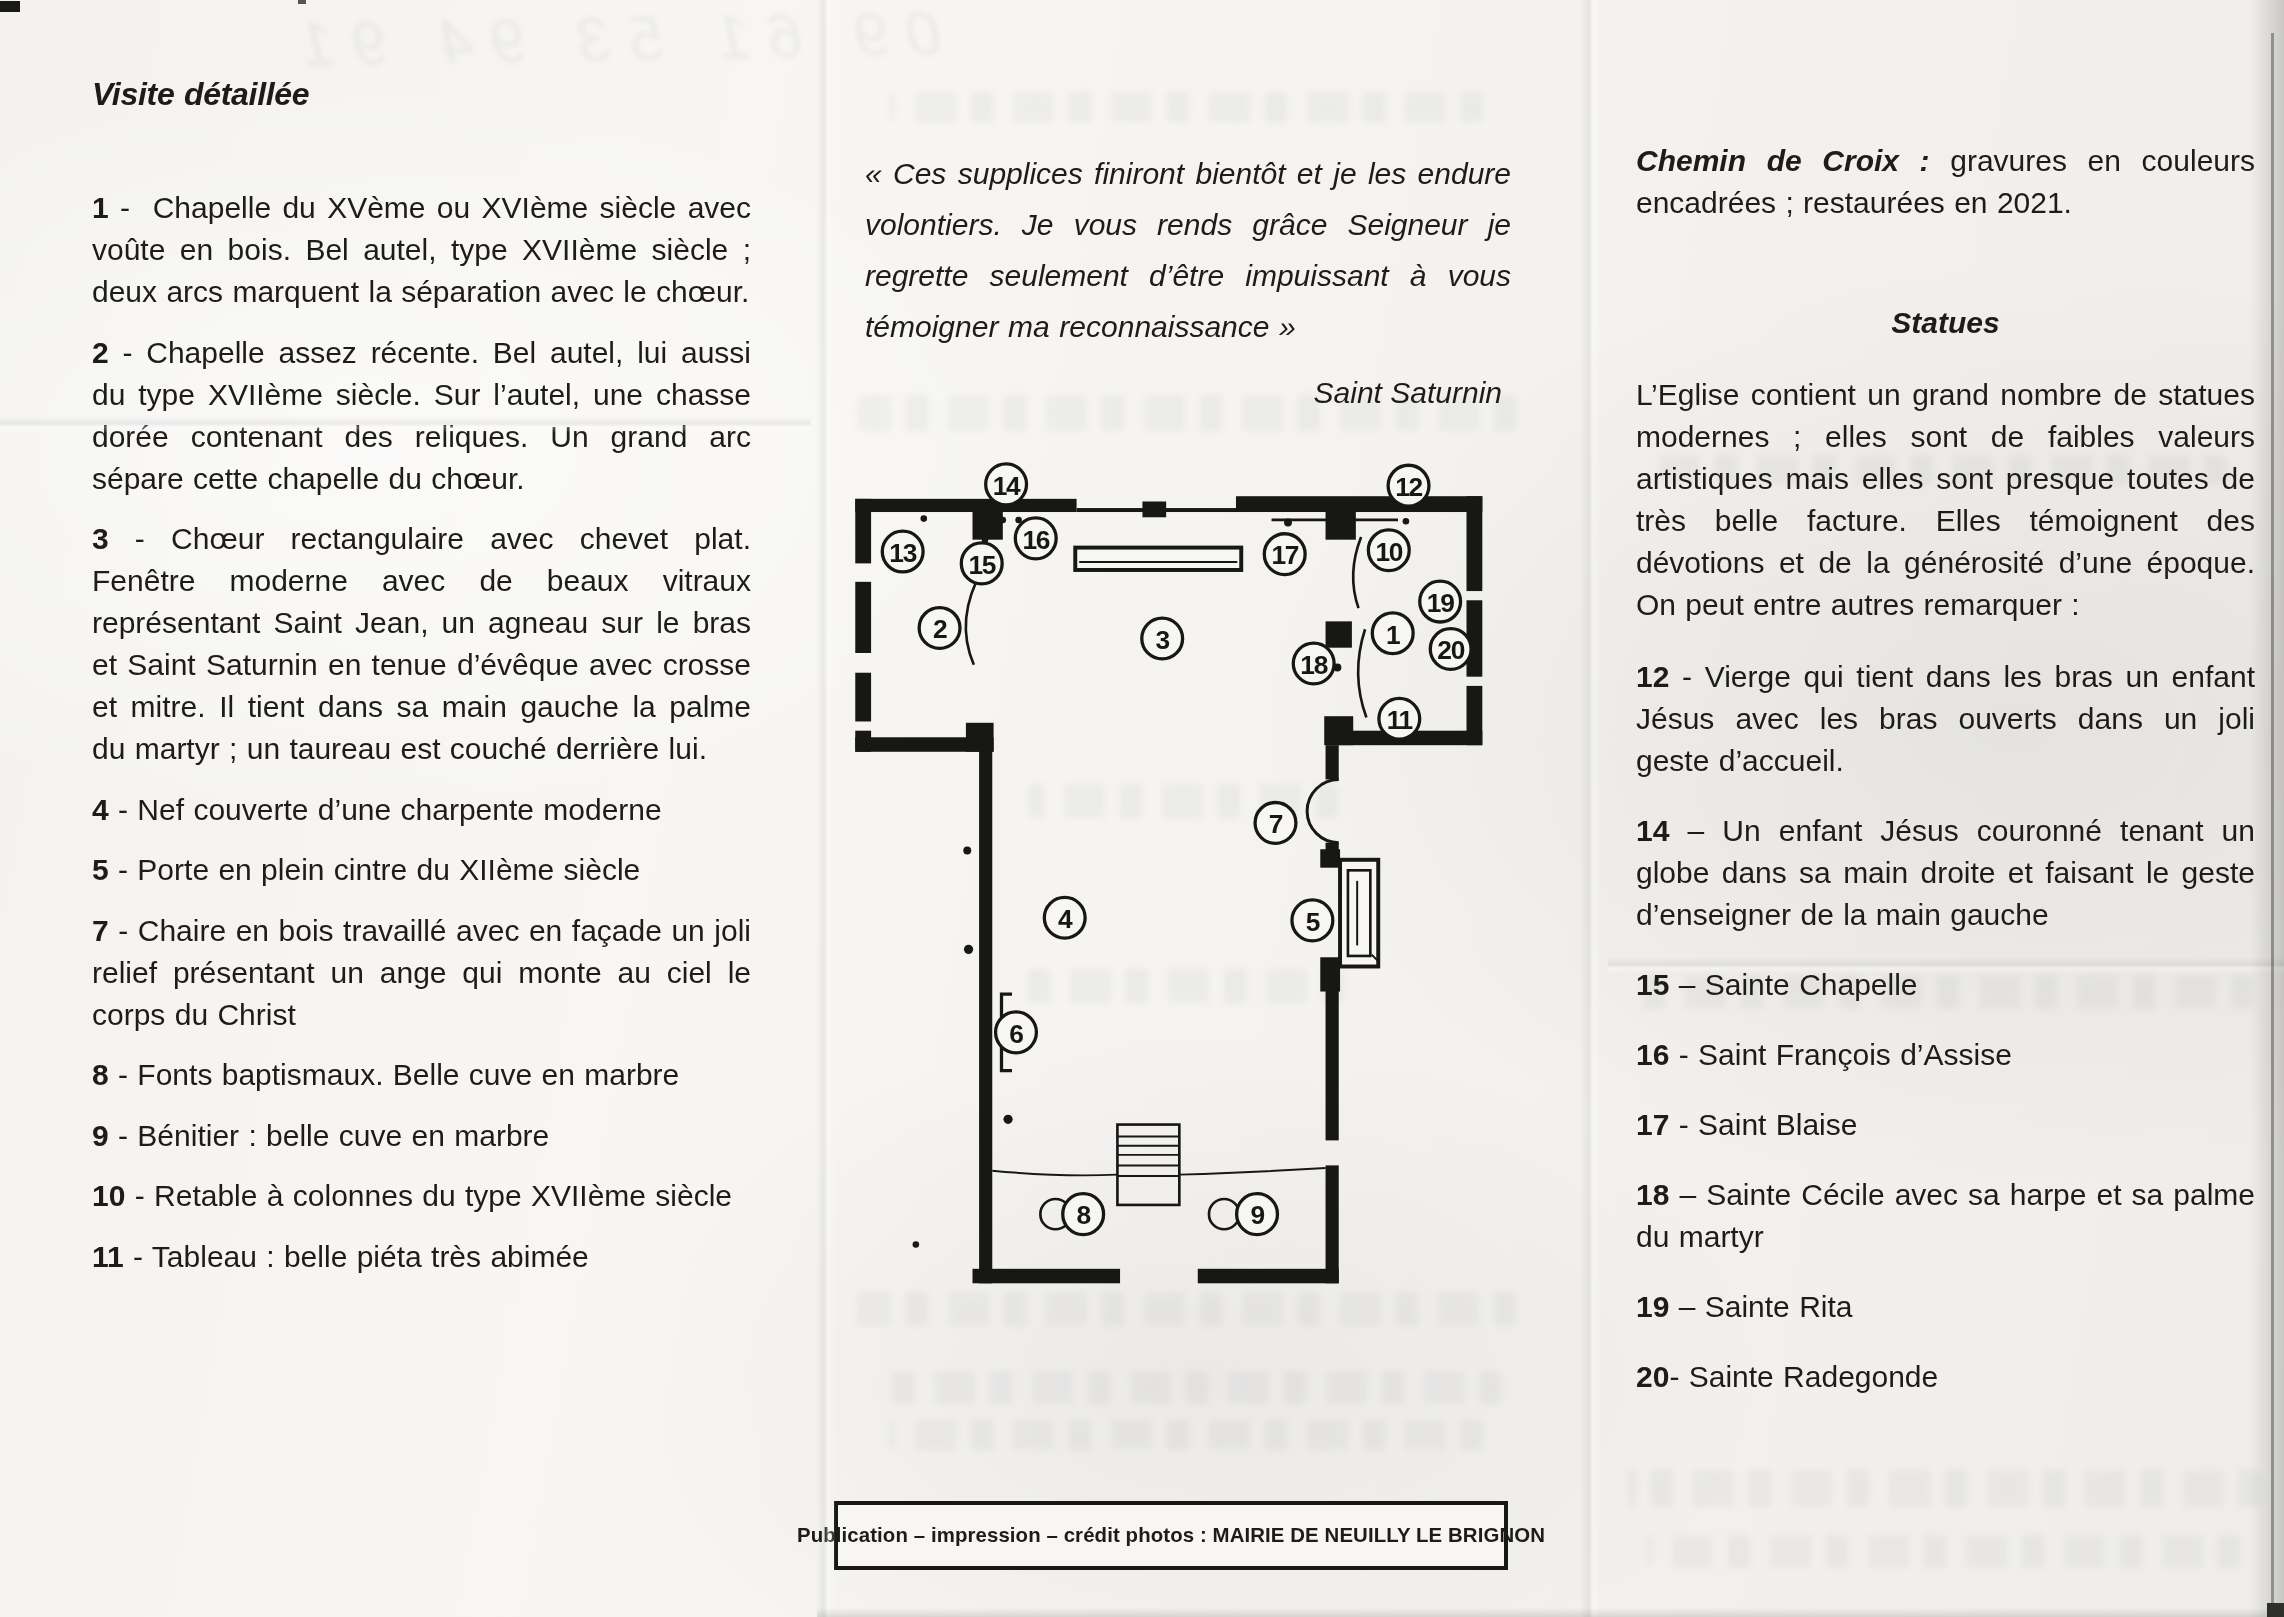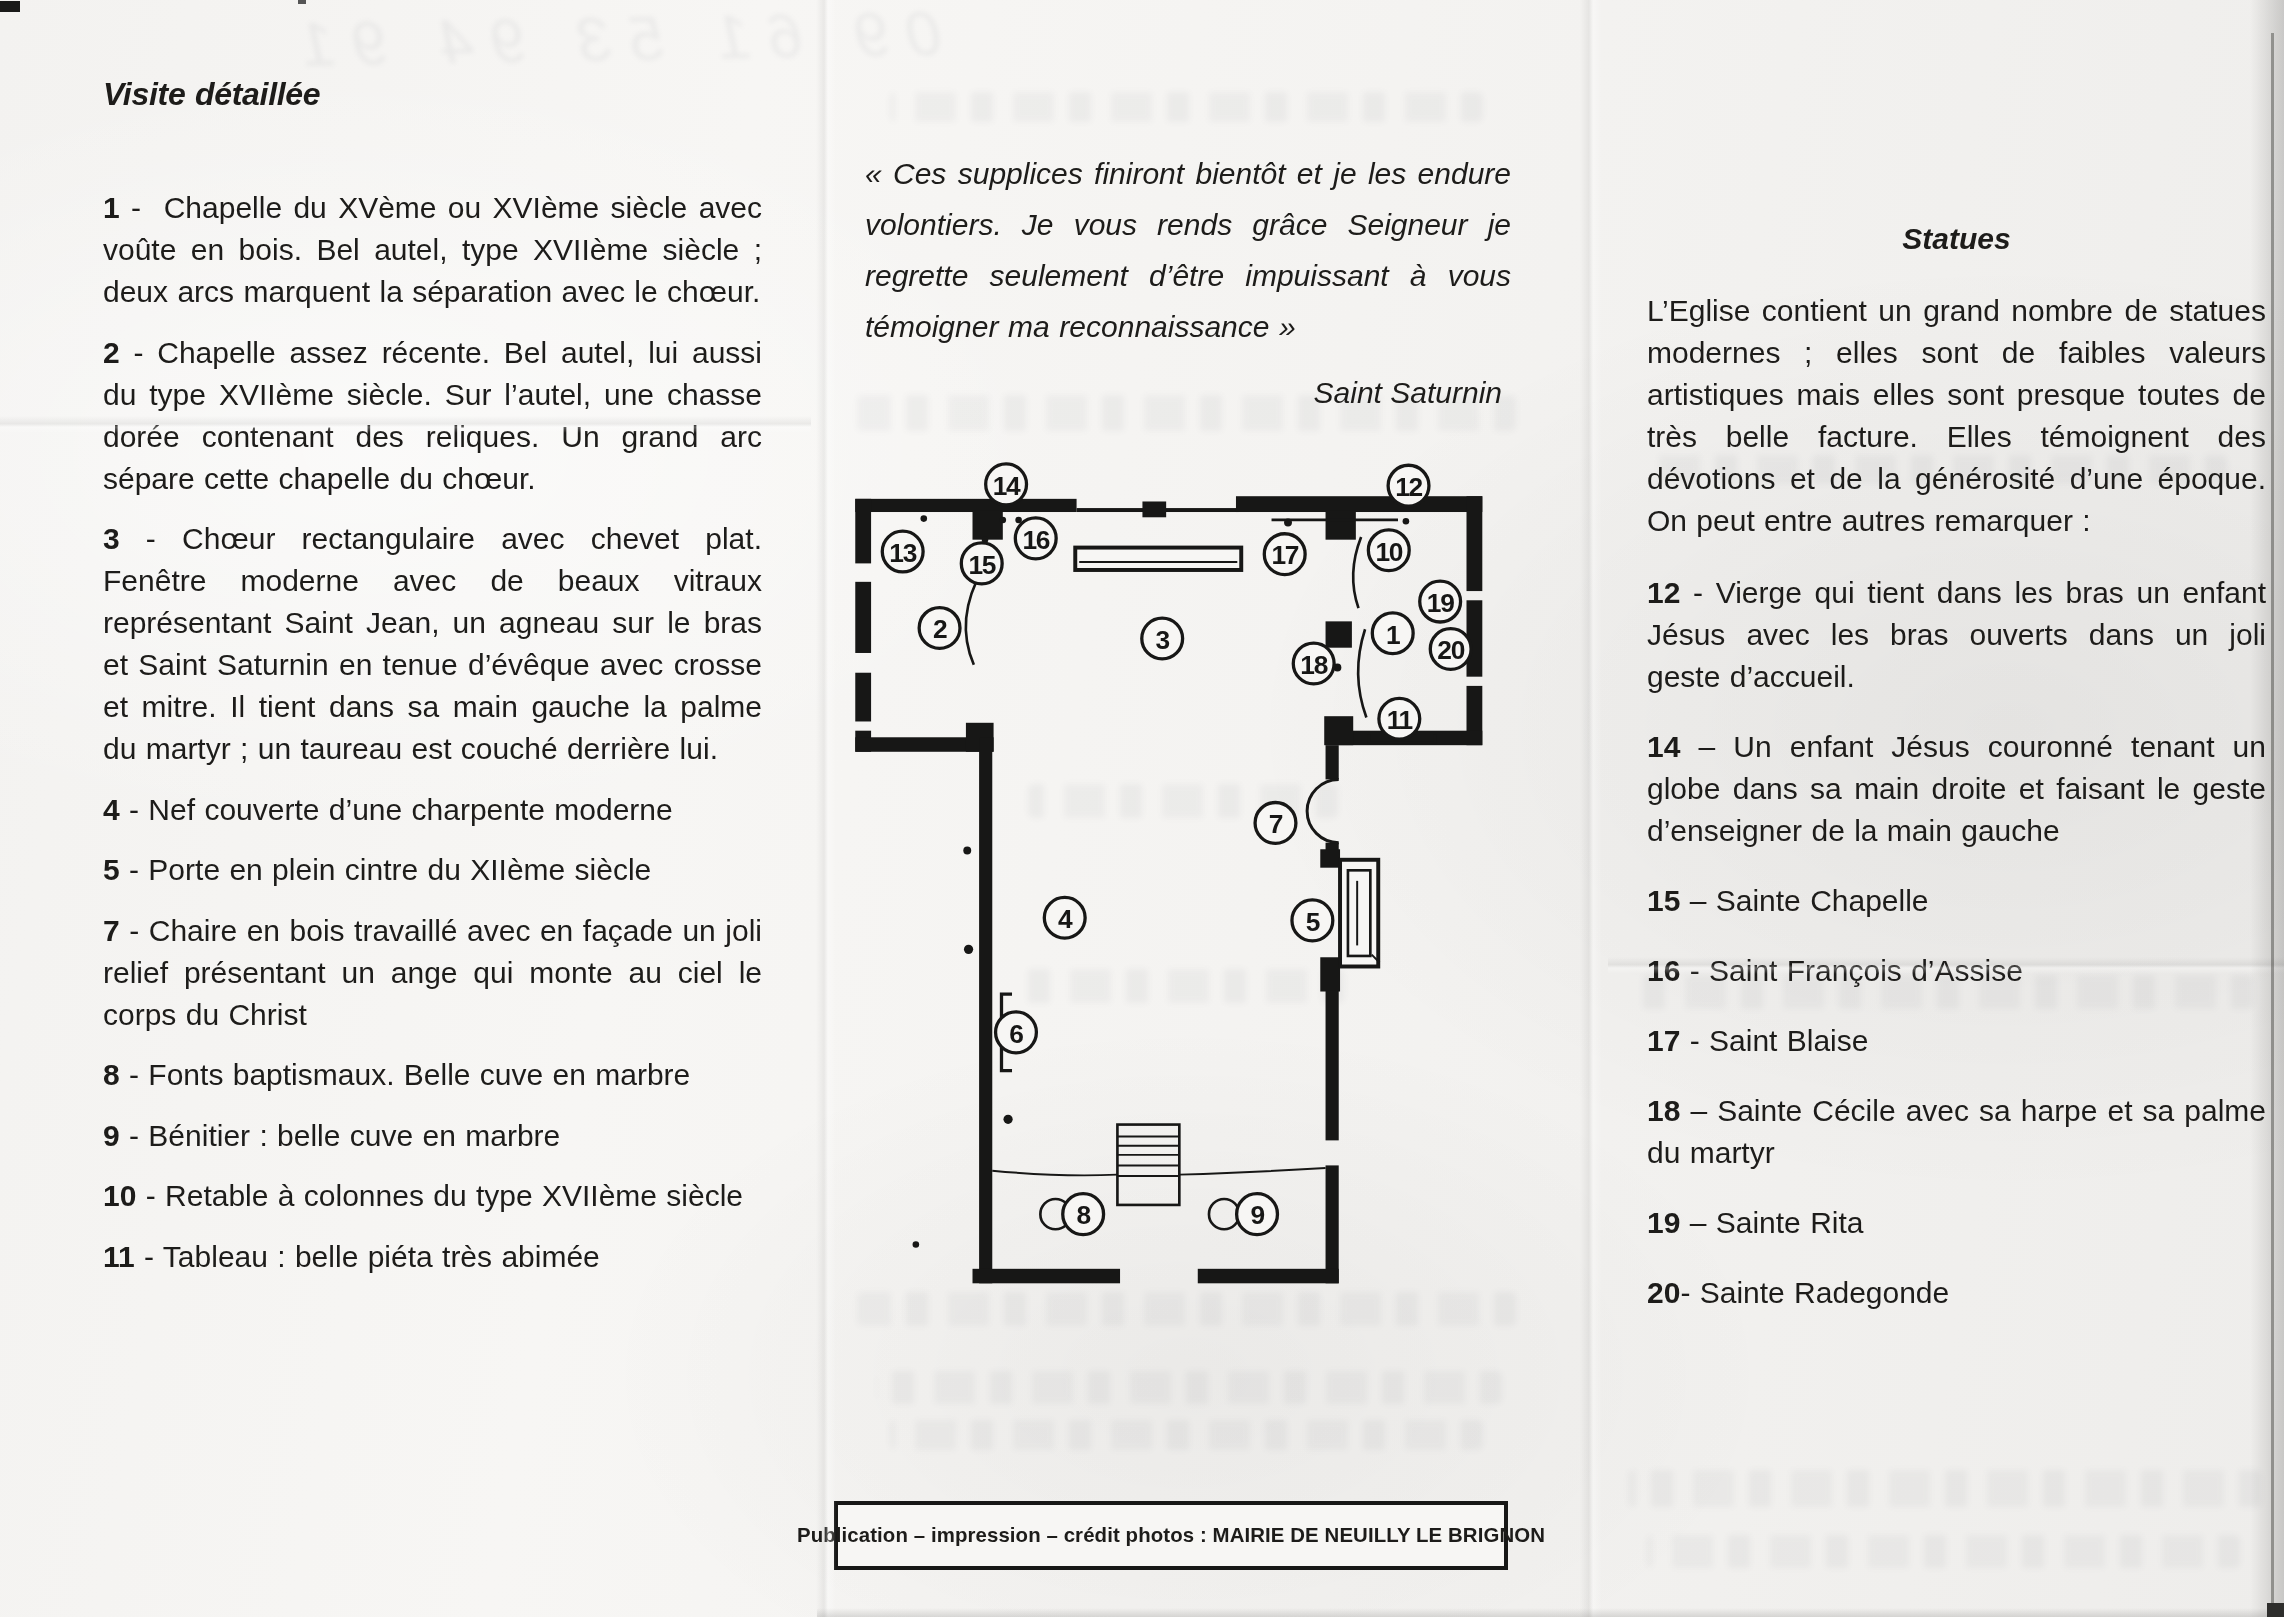--- a/index.html
+++ b/index.html
@@ -8,21 +8,21 @@
       radial-gradient(1120px 626px at 16% 28%, rgba(255,255,255,.55), rgba(255,255,255,0) 62%),
       radial-gradient(988px 593px at 52% 85%, rgba(0,0,0,.04), rgba(0,0,0,0) 60%),
       radial-gradient(1186px 725px at 88% 45%, rgba(0,0,0,.05), rgba(0,0,0,0) 65%),
       linear-gradient(100deg,#f3f2f0 0%,#f7f6f4 30%,#f4f3f1 55%,#eeedeb 100%);
     font-family:"Liberation Sans",sans-serif;color:#1d1c1a;}
   .col{position:absolute;}
   .col-left{left:92px;top:76px;width:659px;}
   .col-mid-quote{left:857px;top:140px;width:662px;}
   .col-right{left:1636px;top:140px;width:619px;}
   h1.title{font-size:32px;font-weight:700;font-style:italic;line-height:37px;margin:0 0 74px 0;letter-spacing:-0.3px;}
-  .body-txt{font-size:30px;line-height:42px;text-align:justify;word-spacing:1px;margin-left:11px;}
+  .body-txt{font-size:30px;line-height:42px;text-align:justify;word-spacing:1px;}
   p.item{margin:0 0 18.5px 0;}
   .col-right p.item{margin:0 0 28px 0;}
   .item .n{font-weight:700;}
   .item .sp{white-space:pre;}
   .quote{font-size:30px;line-height:51px;font-style:italic;text-align:justify;margin:8px;word-spacing:1.3px;}
   .attrib{font-size:30px;font-style:italic;text-align:right;margin:24px 17px 0 0;}
   .lead{margin:0;}
   .lead .ci{font-style:italic;font-weight:700;}
   h2.statues{font-size:30px;font-weight:700;font-style:italic;text-align:center;margin:78px 0 30px 0;}
   .intro{margin:0 0 30px 0;}
@@ -210,20 +210,21 @@
         <circle cx="912" cy="294" r="31" class="marker-circle"></circle>
         <text x="912" y="296" class="marker-num">20</text>
       </g>
   </svg>
 
   <div class="caption-box">
     <span>Publication – impression – crédit photos : MAIRIE DE NEUILLY LE BRIGNON</span>
   </div>
 
   <div class="col col-right body-txt">
+    <p class="lead"><b class="ci">Chemin de Croix :</b><span> gravures en couleurs encadrées ; restaurées en 2021.</span></p>
     <h2 class="statues">Statues</h2>
     <p class="intro">L’Eglise contient un grand nombre de statues modernes ; elles sont de faibles valeurs artistiques mais elles sont presque toutes de très belle facture. Elles témoignent des dévotions et de la générosité d’une époque. On peut entre autres remarquer :</p>
     <div id="right-items">
   <p class="item"><b class="n">12</b><span class="sp"> - </span><span class="t">Vierge qui tient dans les bras un enfant Jésus avec les bras ouverts dans un joli geste d’accueil.</span></p>
 
 
   <p class="item"><b class="n">14</b><span class="sp"> – </span><span class="t">Un enfant Jésus couronné tenant un globe dans sa main droite et faisant le geste d’enseigner de la main gauche</span></p>
 
   <p class="item"><b class="n">15</b><span class="sp"> – </span><span class="t">Sainte Chapelle</span></p>
 

